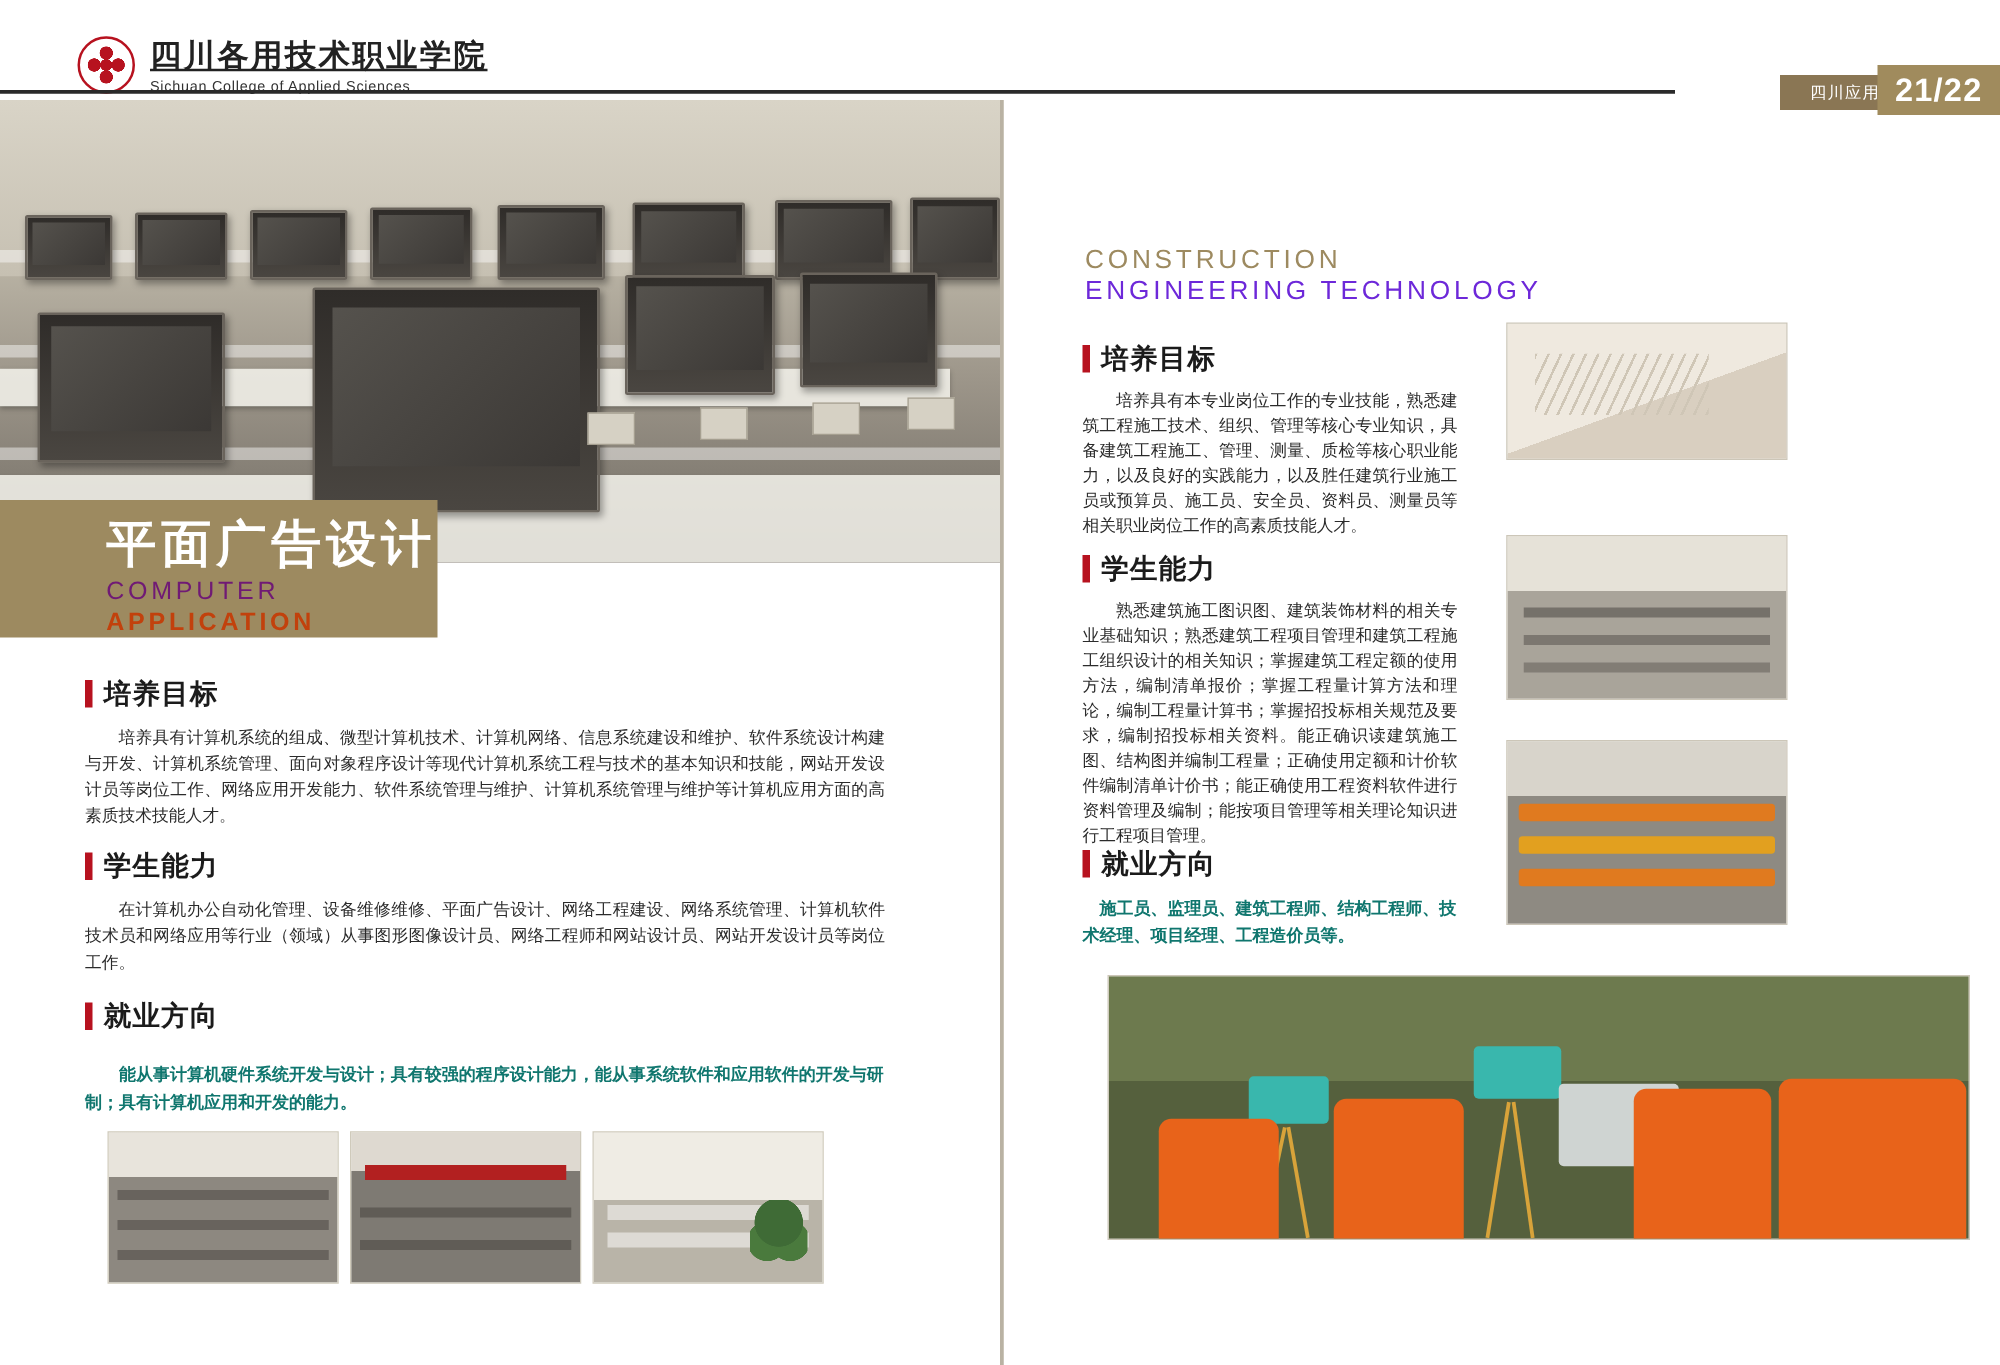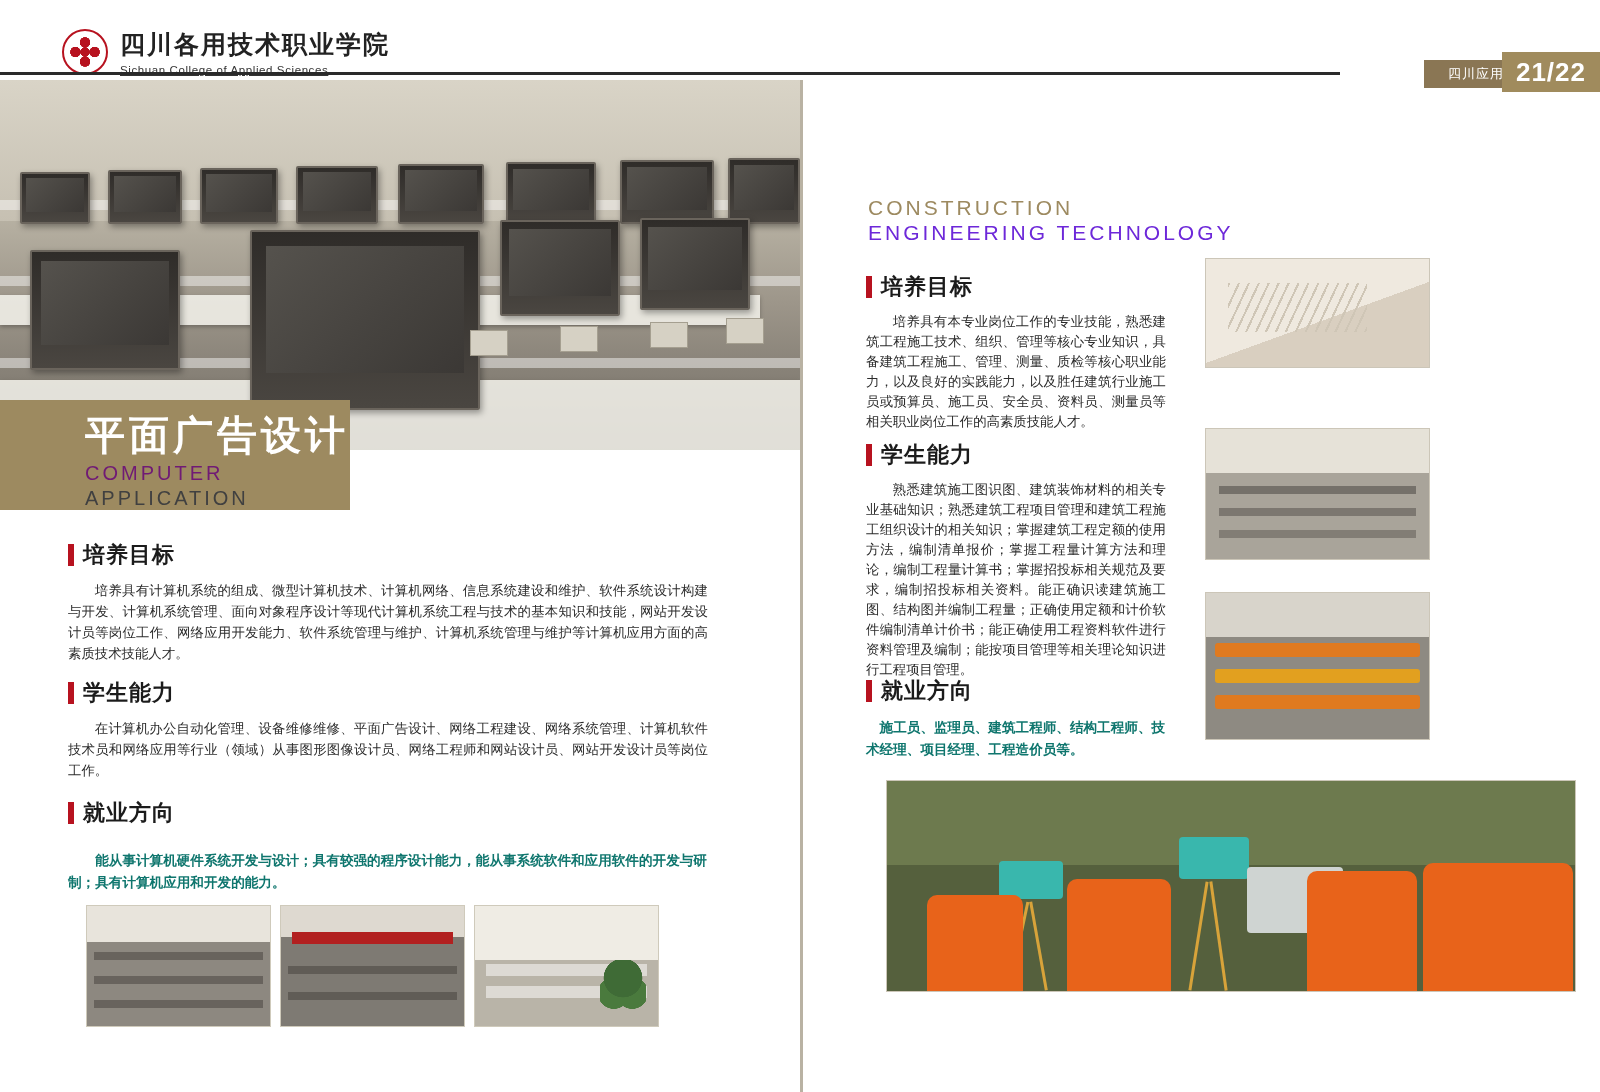--- a/index.html
+++ b/index.html
@@ -20,22 +20,22 @@
   .logo-mark:before{
     content:"";position:absolute;left:50%;top:50%;width:30px;height:30px;
     transform:translate(-50%,-50%);border-radius:50%;
     background:
       radial-gradient(circle at 50% 50%, #b7121f 0 22%, transparent 23%),
       radial-gradient(circle at 50% 18%, #b7121f 0 18%, transparent 19%),
       radial-gradient(circle at 82% 50%, #b7121f 0 18%, transparent 19%),
       radial-gradient(circle at 50% 82%, #b7121f 0 18%, transparent 19%),
       radial-gradient(circle at 18% 50%, #b7121f 0 18%, transparent 19%);
   }
-  .logo-cn{font-size:25px;font-weight:700;color:#222;letter-spacing:2px;font-family:"DejaVu Sans","Liberation Sans",sans-serif;}
-  .logo-en{font-size:11.5px;color:#333;letter-spacing:.6px;margin-top:3px;text-decoration:underline;}
+  .logo-cn{font-size:25px;font-weight:700;color:#222;letter-spacing:2px;font-family:"DejaVu Sans","Liberation Sans",sans-serif;text-decoration:underline;}
+  .logo-en{font-size:11.5px;color:#333;letter-spacing:.6px;margin-top:3px;}
   .header-rule{position:absolute;left:0;top:72px;width:1340px;height:3px;background:#2a2a2a;}
   .header-tag{position:absolute;right:0;top:60px;height:28px;background:#8a7654;color:#fff;
     display:flex;align-items:center;padding:0 12px 0 24px;font-size:13px;letter-spacing:1px;}
   .header-page{position:absolute;right:0;top:52px;height:40px;min-width:96px;background:#a08b5d;
     color:#fff;display:flex;align-items:center;justify-content:center;font-size:26px;font-weight:700;
     letter-spacing:1px;padding:0 14px;}
 
   
   .hero{position:absolute;left:0;top:80px;width:800px;height:370px;overflow:hidden;background:#9a9187;}
   .hero .lab{
@@ -47,21 +47,21 @@
   .hero .bench{position:absolute;left:0;width:100%;height:10px;background:rgba(255,255,255,.45);}
   .hero .mon{position:absolute;background:linear-gradient(180deg,#2f2c29,#4a4641);border:2px solid #6a645c;border-radius:2px;box-shadow:2px 3px 6px rgba(0,0,0,.35);}
   .hero .mon:after{content:"";position:absolute;left:6%;top:8%;width:88%;height:72%;background:linear-gradient(135deg,#55524d,#3b3835);}
   .hero .desk{position:absolute;background:rgba(245,243,236,.85);box-shadow:0 2px 4px rgba(0,0,0,.25);}
   .hero .stool{position:absolute;width:38px;height:26px;background:#d6d1c4;border:1px solid #a59f90;}
 
   .cat-badge{position:absolute;left:0;top:400px;width:350px;height:110px;background:#9d8a60;}
   .cat-cn{position:absolute;left:85px;top:408px;font-size:40px;font-weight:700;color:#fff;letter-spacing:4px;
     font-family:"DejaVu Sans","Liberation Sans",sans-serif;}
   .cat-en1{position:absolute;left:85px;top:462px;font-size:20px;color:#701a75;letter-spacing:3px;}
-  .cat-en2{position:absolute;left:85px;top:487px;font-size:20px;color:#404040;letter-spacing:3px;}
+  .cat-en2{position:absolute;left:85px;top:487px;font-size:20px;color:#c2410c;letter-spacing:3px;font-weight:bold;}
 
   .sec{position:absolute;}
   .sec-title{display:flex;align-items:center;gap:9px;font-size:22px;font-weight:700;color:#1b1b1b;
     font-family:"DejaVu Sans","Liberation Sans",sans-serif;letter-spacing:1px;}
   .sec-title .bar{width:6px;height:22px;background:#b7121f;display:inline-block;}
   .body-cn{font-size:13.4px;line-height:21px;color:#2b2b2b;text-align:justify;
     font-family:"DejaVu Sans","Liberation Sans",sans-serif;}
   .body-cn .ind{display:block;text-indent:2em;}
   .red-bold{color:#0f766e;font-weight:700;font-size:13.6px;line-height:22px;
     font-family:"DejaVu Sans","Liberation Sans",sans-serif;}

